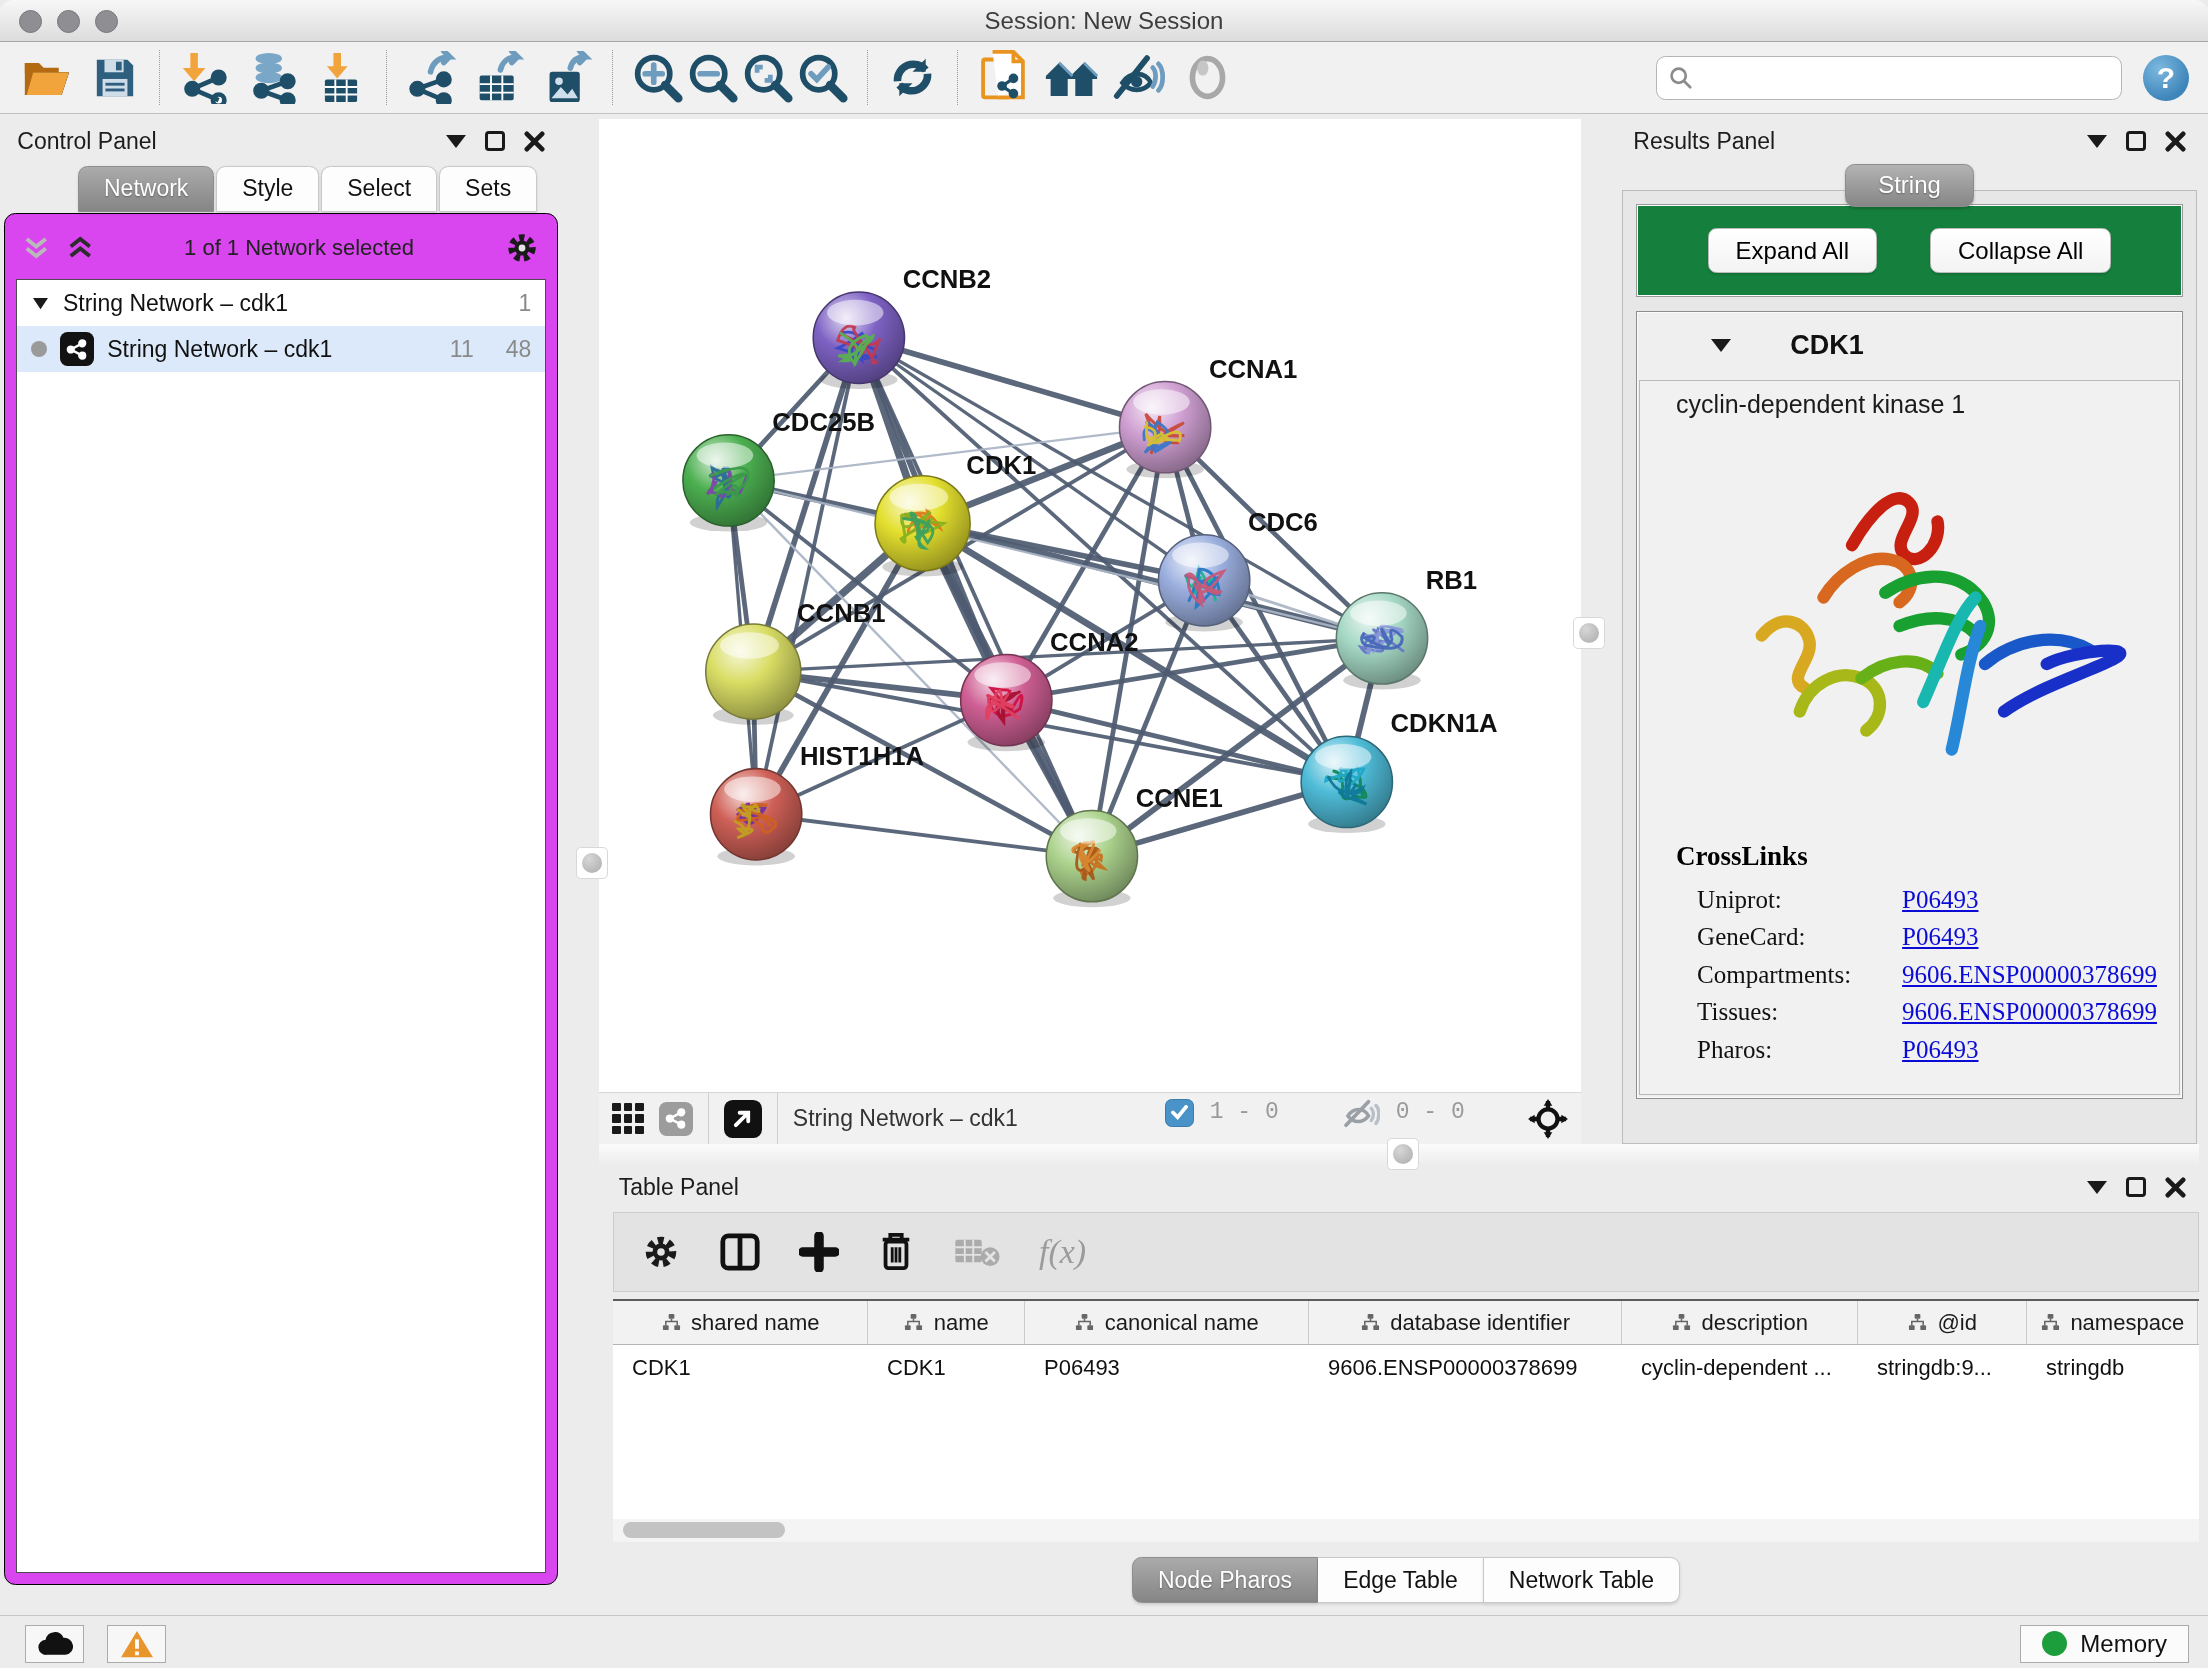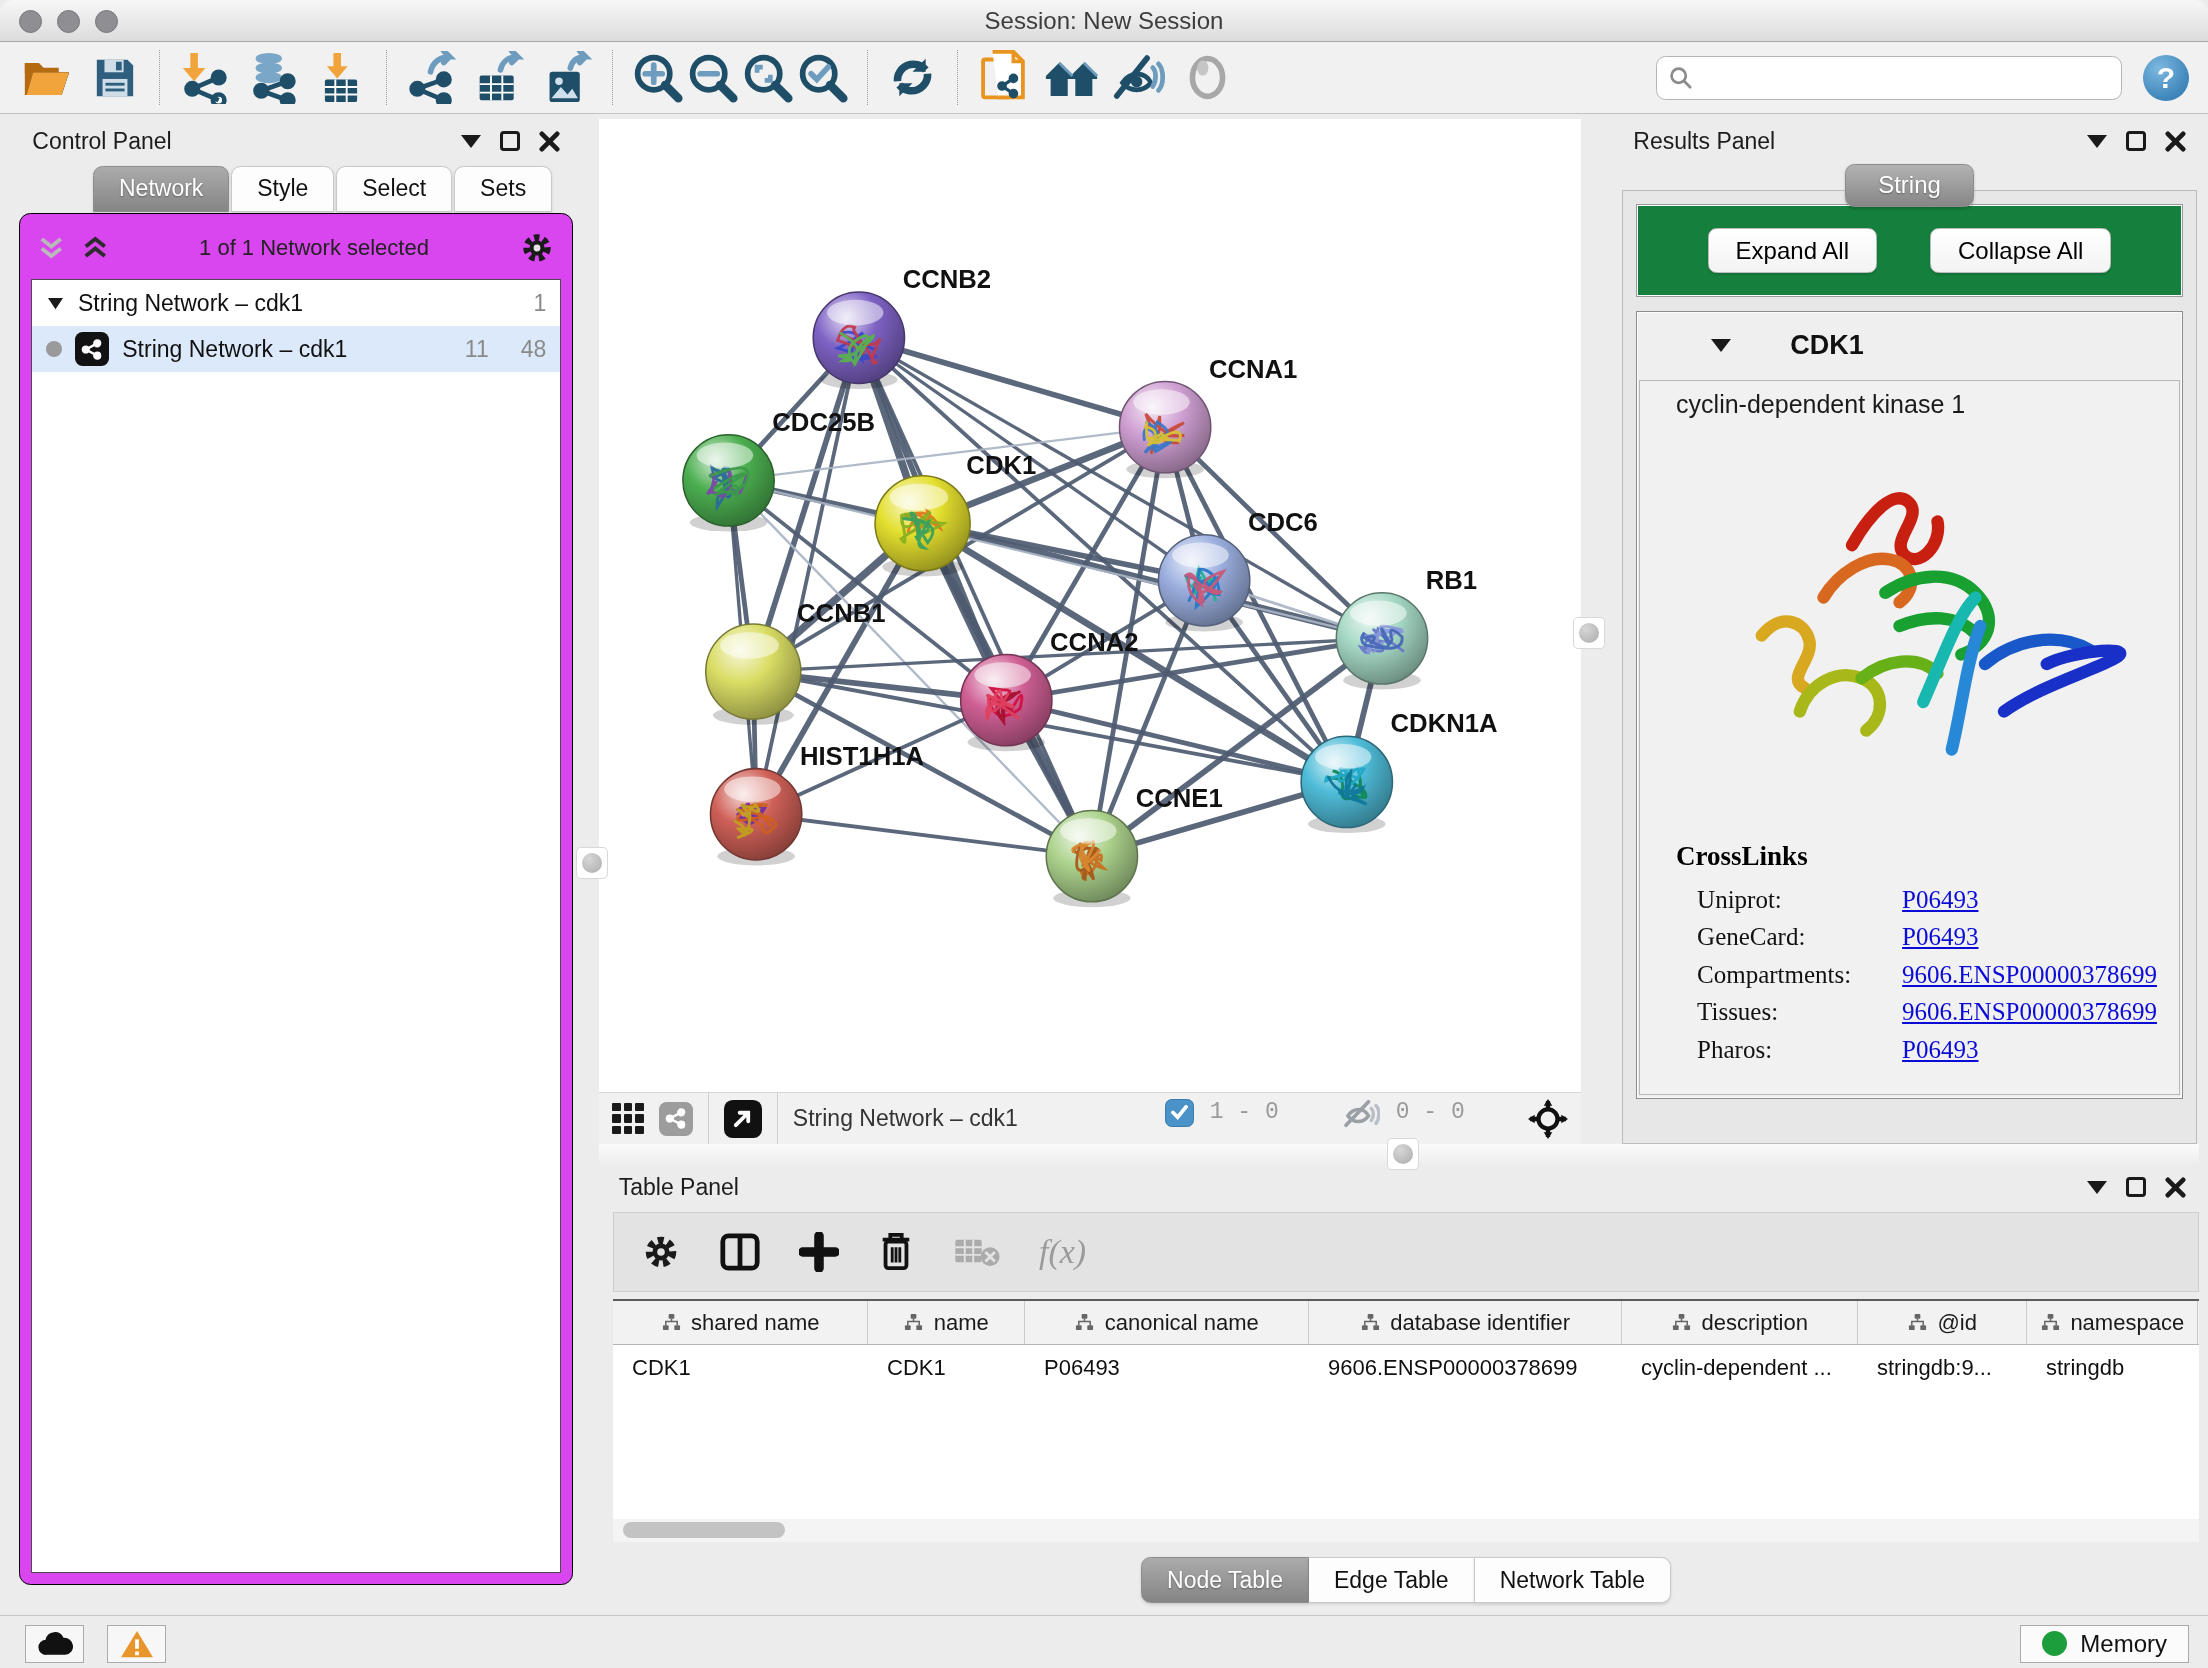--- a/index.html
+++ b/index.html
@@ -27,21 +27,21 @@
     background:radial-gradient(circle at 35% 30%, #7db9e0, #3e85ba 70%); color:#fff; font-size:30px;
     font-weight:bold; display:flex; align-items:center; justify-content:center; }
 
   
   .panel-head { display:flex; align-items:center; height:38px; padding:0 13.3px; font-size:23px; color:#1c1c1c; }
   .ph-icons { margin-left:auto; display:flex; align-items:center; gap:19px; }
   .caret-down { width:0; height:0; border-left:10.5px solid transparent; border-right:10.5px solid transparent; border-top:13.3px solid #1a1a1a; }
   .float-box { width:20px; height:20px; border:3.3px solid #1a1a1a; border-radius:3.8px; }
 
   
-  .control-panel { position:absolute; left:19px; top:122px; width:554px; height:1463px; }
+  .control-panel { position:absolute; left:4px; top:122px; width:554px; height:1463px; }
   .cp-tabs { display:flex; margin-left:74px; margin-top:5.7px; position:relative; z-index:2; }
   .tab { font-size:23px; padding:8.6px 25px; background:#fdfdfd; border:1px solid #c9c9c9;
     color:#111; border-radius:9.5px 9.5px 0 0; margin-right:1.9px; box-shadow:0 1.9px 2.9px rgba(0,0,0,.12); }
   .tab.sel { background:linear-gradient(#ababab,#858585); color:#fff; text-shadow:0 1px 1.9px rgba(0,0,0,.35); border-color:#8d8d8d; }
   .cp-body { position:absolute; left:0; right:0; top:91px; bottom:0; background:#d946ef;
     border:1px solid #000000; border-radius:11.4px; padding:9.5px 11.4px; }
   .cp-ctrlrow { height:49px; display:flex; align-items:center; font-size:22px; color:#222; gap:15px; padding:0 5.7px; }
   .cp-ctrlrow .status { flex:1; text-align:center; }
   .cp-list { position:absolute; left:11.4px; right:11.4px; top:65px; bottom:11.4px; background:#fff; border:1.9px solid #4c4c4c; }
   .tree-row { height:46px; display:flex; align-items:center; font-size:23px; padding:0 13.3px; gap:13.3px; color:#111; }
@@ -815,21 +815,21 @@
           <div class="tp-dcell" style="width: 236px;">cyclin-dependent ...</div>
           <div class="tp-dcell" style="width: 169px;">stringdb:9...</div>
           <div class="tp-dcell" style="width: 171px;">stringdb</div>
         </div>
       </div>
     <div class="tp-scroll">
         <span class="tp-thumb"></span>
       </div>
   </div>
   <div class="tp-tabs">
-    <span class="tab sel">Node Table</span>
+    <span class="tab sel">Node Pharos</span>
     <span class="tab">Edge Table</span>
     <span class="tab">Network Table</span>
   </div>
 </div>
 
 <div class="statusbar">
   <span class="sb-btn" style="left:25px">
     <svg width="36" height="27" viewBox="0 0 38 28">
         <path d="M10 26a8 8 0 0 1-1-16 10 10 0 0 1 19-2 7 7 0 0 1 2 18z" fill="#111"></path>
       </svg>

